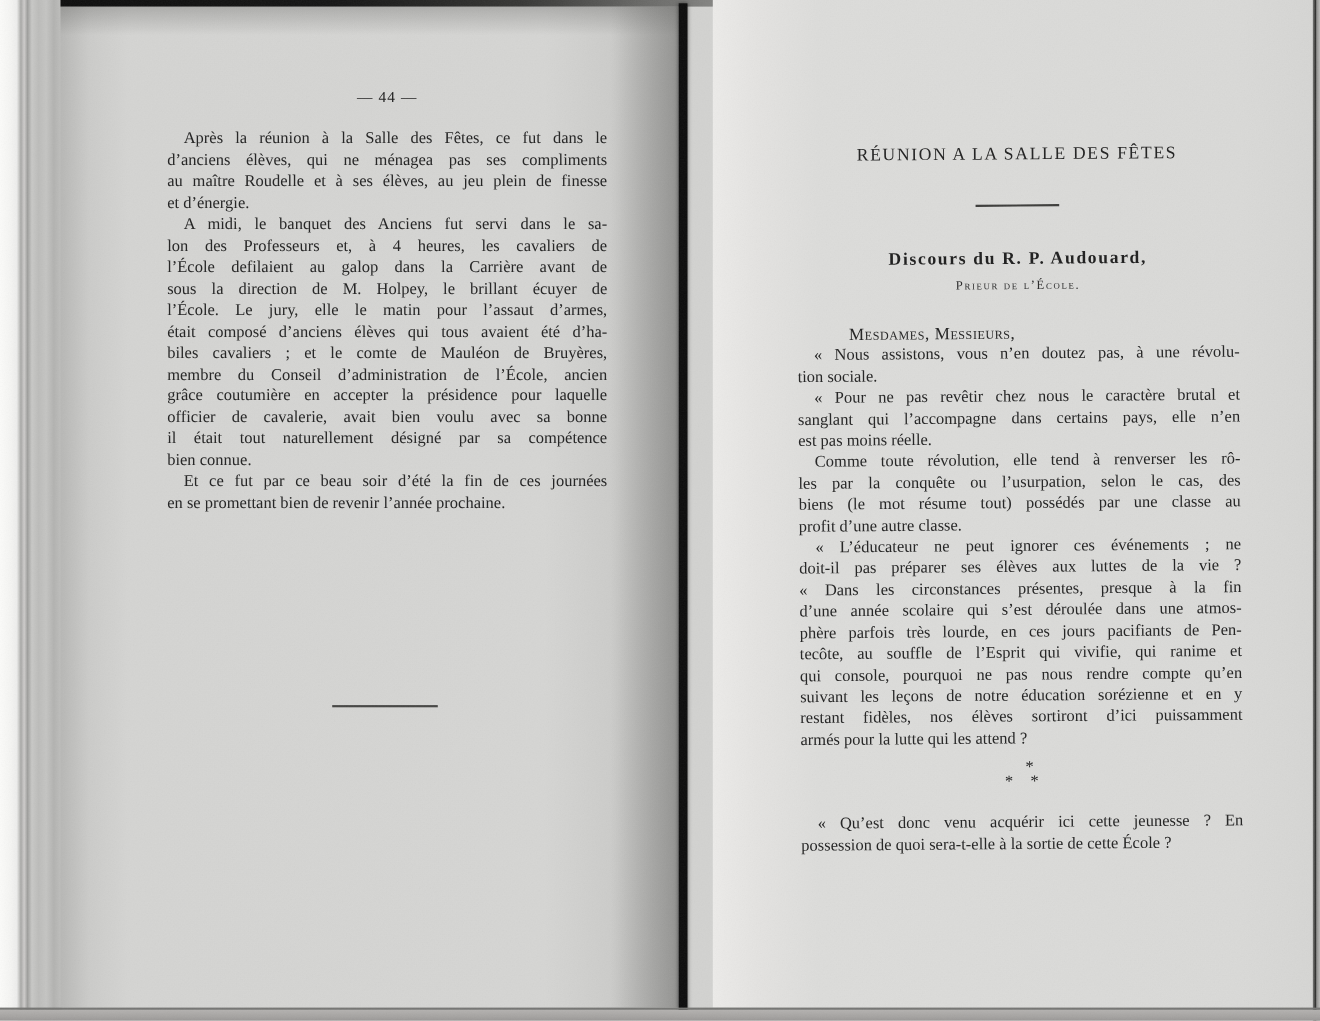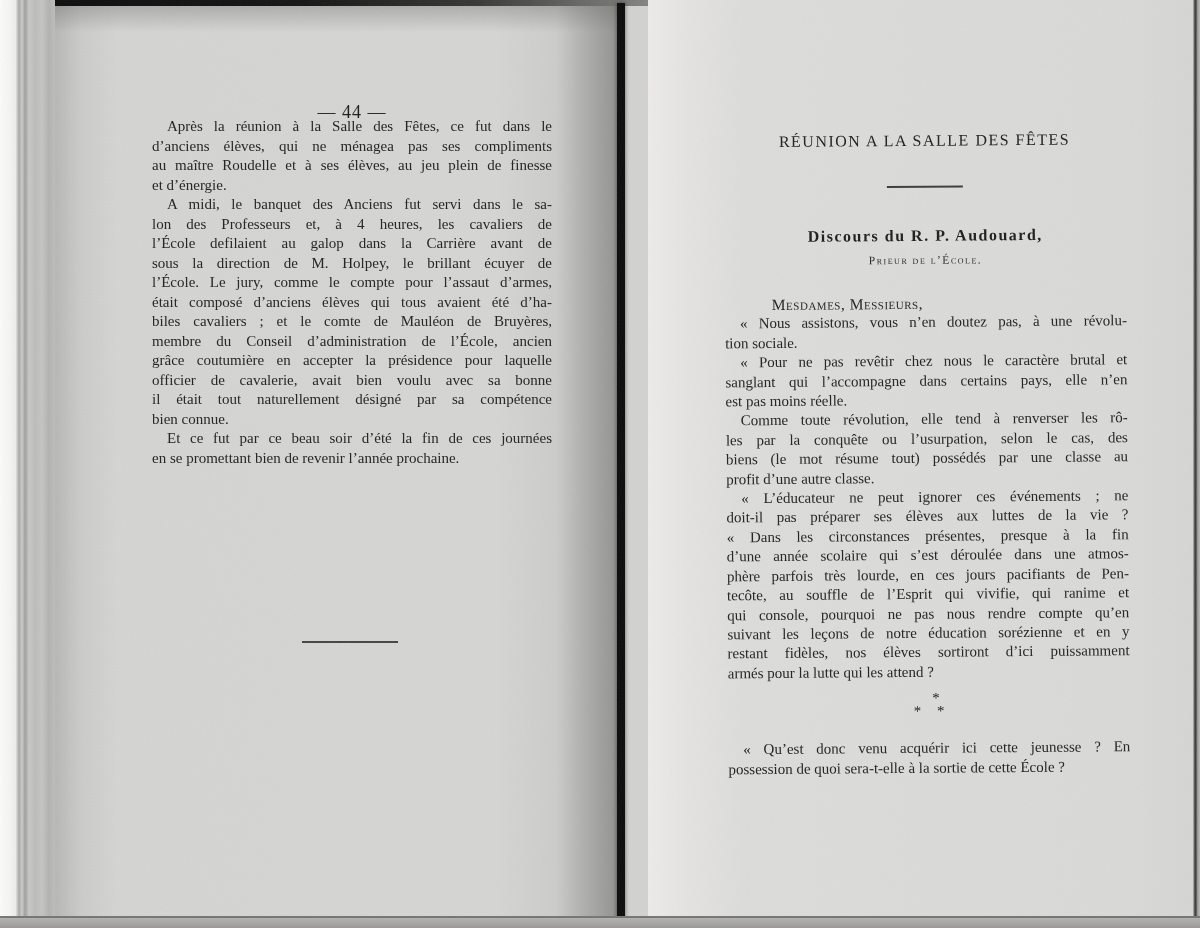--- a/index.html
+++ b/index.html
@@ -29,22 +29,22 @@
   .spine { position:absolute; left:617px; top:3px; width:8px; height:917px; background:#0c0c0c;
     box-shadow:0 0 4px rgba(0,0,0,.55); }
   .right-edge { position:absolute; left:1193px; top:0; width:7px; height:928px;
     background:linear-gradient(90deg,rgba(0,0,0,0) 0,#6a6a68 1px,#2f2f2d 3px,#8f8f8d 4px,#bdbdbb 7px); }
   .bottom-band { position:absolute; left:0; top:916px; width:1200px; height:12px;
     border-top:2px solid #757573;
     background:linear-gradient(180deg,#b4b2b0 0,#a3a19f 7px,#929090 12px); }
   .texture { position:absolute; left:0; top:0; pointer-events:none; opacity:.06; }
 
   
-  .pageno { position:absolute; left:97px; top:96px; width:400px; text-align:center;
-    font-size:18px; letter-spacing:1px; color:#1d1d1d; }
+  .pageno { position:absolute; left:97px; top:76px; width:400px; text-align:center;
+    font-size:14px; letter-spacing:1px; color:#1d1d1d; }
   .col { position:absolute; font-size:15px; line-height:19.5px; }
   .col-left { left:97px; top:111px; width:400px; }
   .tline { display:block; text-align:justify; text-align-last:justify; }
   .para .tline:first-child { text-indent:15px; }
   .para .tline:last-child { text-align-last:left; }
   .divider { position:absolute; left:247px; top:635px; width:96px; height:2px; background:#454543; }
 
   
   .rp-content { position:absolute; left:0; top:0; width:570px; height:916px;
     transform:rotate(-0.45deg); transform-origin:0 50%; }
@@ -79,21 +79,21 @@
           <span class="tline">Après la réunion à la Salle des Fêtes, ce fut dans le</span>
           <span class="tline">d’anciens élèves, qui ne ménagea pas ses compliments</span>
           <span class="tline">au maître Roudelle et à ses élèves, au jeu plein de finesse</span>
           <span class="tline">et d’énergie.</span>
         </div>
       <div class="para">
           <span class="tline">A midi, le banquet des Anciens fut servi dans le sa-</span>
           <span class="tline">lon des Professeurs et, à 4 heures, les cavaliers de</span>
           <span class="tline">l’École defilaient au galop dans la Carrière avant de</span>
           <span class="tline">sous la direction de M. Holpey, le brillant écuyer de</span>
-          <span class="tline">l’École. Le jury, comme le compte pour l’assaut d’armes,</span>
+          <span class="tline">l’École. Le jury, elle le matin pour l’assaut d’armes,</span>
           <span class="tline">était composé d’anciens élèves qui tous avaient été d’ha-</span>
           <span class="tline">biles cavaliers ; et le comte de Mauléon de Bruyères,</span>
           <span class="tline">membre du Conseil d’administration de l’École, ancien</span>
           <span class="tline">grâce coutumière en accepter la présidence pour laquelle</span>
           <span class="tline">officier de cavalerie, avait bien voulu avec sa bonne</span>
           <span class="tline">il était tout naturellement désigné par sa compétence</span>
           <span class="tline">bien connue.</span>
         </div>
       <div class="para">
           <span class="tline">Et ce fut par ce beau soir d’été la fin de ces journées</span>

